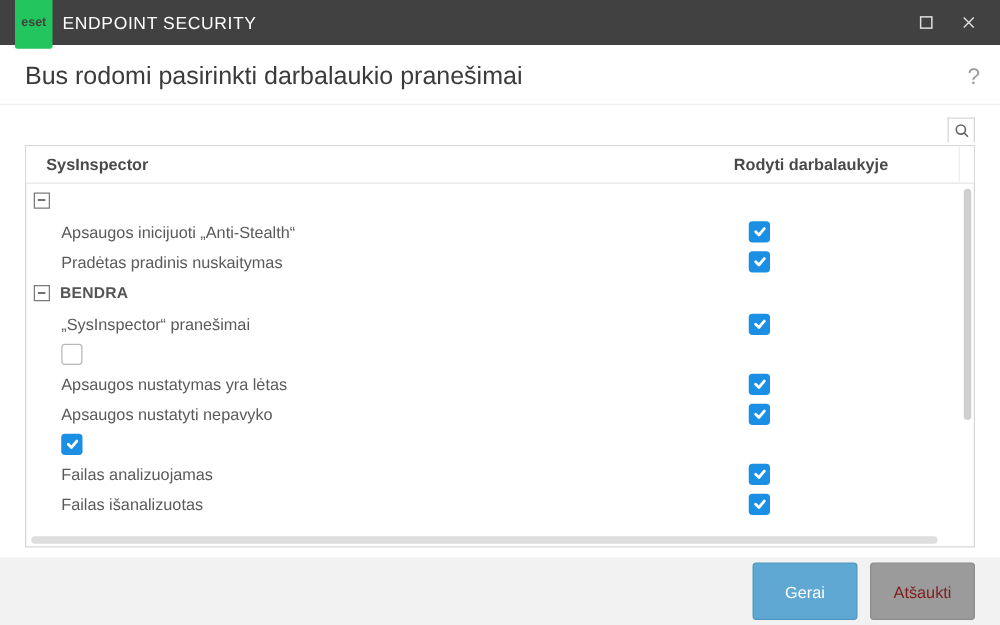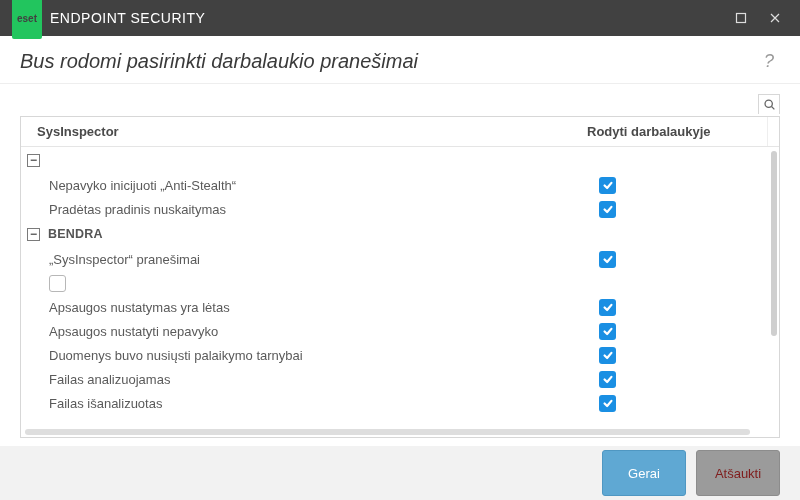--- a/index.html
+++ b/index.html
@@ -36,24 +36,23 @@
   .titlebar .spacer { flex: 1; }
   .titlebar .winbtn {
     width: 34px; height: 36px;
     display: flex; align-items: center; justify-content: center;
     color: #ddd; cursor: pointer;
   }
   .titlebar .winbtn svg { width: 12px; height: 12px; stroke: currentColor; fill: none; stroke-width: 1.2; }
 
   
   .heading {
-    padding: 14px 20px 10px 20px;
+    padding: 14px 10px 10px 20px;
     display: flex; align-items: center;
     border-bottom: 1px solid #eee;
-    font-style: italic;
   }
   .heading h1 {
     margin: 0; font-size: 20px; font-weight: 400; color: #3a3a3a; flex: 1;
   }
   .heading .help {
     width: 22px; height: 22px; color: #9a9a9a;
     display: flex; align-items: center; justify-content: center;
     font-size: 18px; cursor: pointer;
   }
 
@@ -197,21 +196,21 @@
       <div class="col-name">SysInspector</div>
       <div class="col-show">Rodyti darbalaukyje</div>
       <div class="scrollgutter"></div>
     </div>
     <div class="tbody">
       <div class="rows" id="rows">
           <div class="grouprow">
             <span class="toggle">−</span>
           </div>
           <div class="row">
-            <div class="col-name">Nepavyko inicijuoti „Anti-Stealth“</div>
+            <div class="col-name">Apsaugos inicijuoti „Anti-Stealth“</div>
             <div class="col-show">
               <div class="chk on">
                 <svg viewBox="0 0 14 14">
                   <path d="M3 7.5 L6 10.5 L11 4.5"></path>
                 </svg>
               </div>
             </div>
           </div>
           <div class="row">
             <div class="col-name">Pradėtas pradinis nuskaitymas</div>
@@ -256,21 +255,20 @@
             <div class="col-name">Apsaugos nustatyti nepavyko</div>
             <div class="col-show">
               <div class="chk on">
                 <svg viewBox="0 0 14 14">
                   <path d="M3 7.5 L6 10.5 L11 4.5"></path>
                 </svg>
               </div>
             </div>
           </div>
           <div class="row">
-            <div class="col-name">Duomenys buvo nusiųsti palaikymo tarnybai</div>
             <div class="col-show">
               <div class="chk on">
                 <svg viewBox="0 0 14 14">
                   <path d="M3 7.5 L6 10.5 L11 4.5"></path>
                 </svg>
               </div>
             </div>
           </div>
           <div class="row">
             <div class="col-name">Failas analizuojamas</div>

